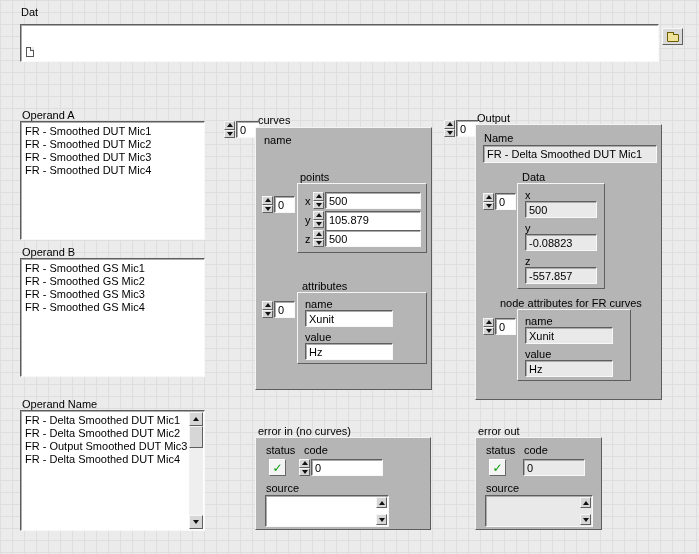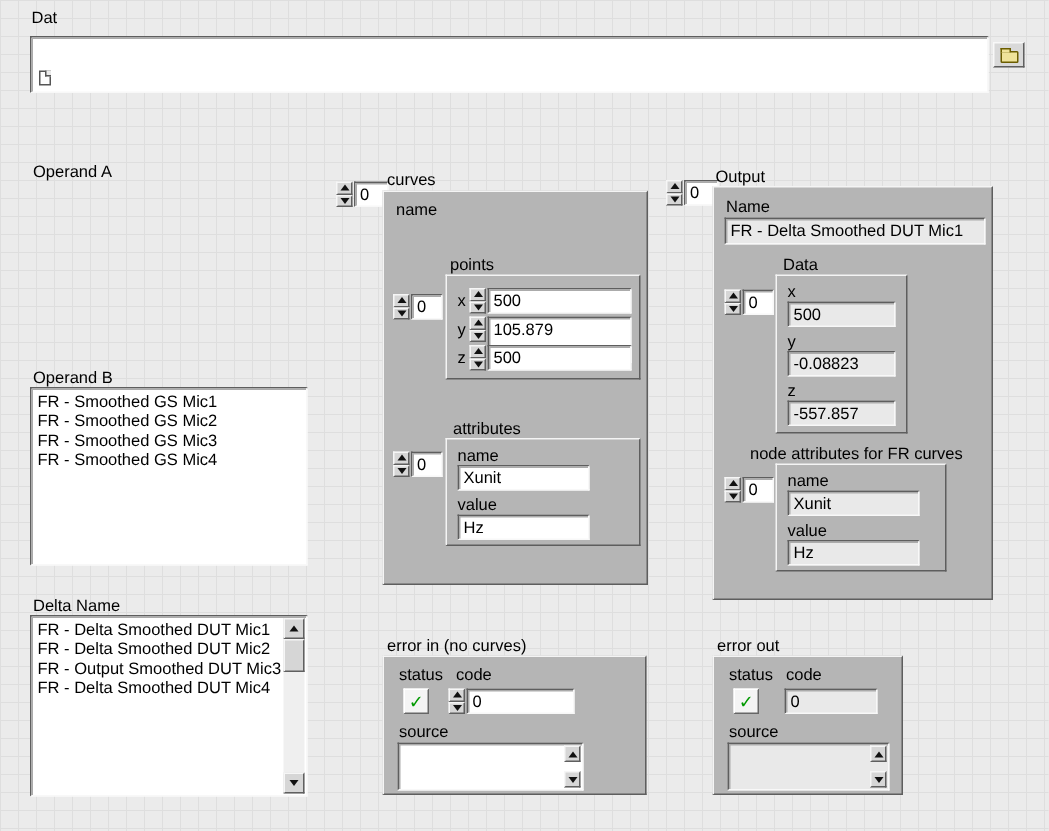--- a/index.html
+++ b/index.html
@@ -68,30 +68,36 @@
   <div class="sunken" style="position:absolute;left:20px;top:24px;width:639px;height:38px">
     <span class="pathglyph"></span>
     <span class="pathtext"></span>
   </div>
   <div class="browse" style="left:662px;top:28px">
     <span class="folder"></span>
   </div>
 
 
   <div class="lbl" style="left:22px;top:109px">Operand A</div>
+  <div class="listbox sunken" style="left:20px;top:121px;width:185px;height:119px">
+    <div class="row">FR - Smoothed DUT Mic1</div>
+    <div class="row">FR - Smoothed DUT Mic2</div>
+    <div class="row">FR - Smoothed DUT Mic3</div>
+    <div class="row">FR - Smoothed DUT Mic4</div>
+  </div>
 
   <div class="lbl" style="left:22px;top:246px">Operand B</div>
   <div class="listbox sunken" style="left:20px;top:258px;width:185px;height:119px">
     <div class="row">FR - Smoothed GS Mic1</div>
     <div class="row">FR - Smoothed GS Mic2</div>
     <div class="row">FR - Smoothed GS Mic3</div>
     <div class="row">FR - Smoothed GS Mic4</div>
   </div>
 
-  <div class="lbl" style="left:22px;top:398px">Delta Name</div>
+  <div class="lbl" style="left:22px;top:398px">Operand Name</div>
   <div class="listbox sunken" style="left:20px;top:410px;width:185px;height:121px">
     <div class="row">FR - Delta Smoothed DUT Mic1</div>
     <div class="row">FR - Delta Smoothed DUT Mic2</div>
     <div class="row">FR - Output Smoothed DUT Mic3</div>
     <div class="row">FR - Delta Smoothed DUT Mic4</div>
     <div class="vscroll">
       <div class="sb up">
           <span class="tu"></span>
         </div>
       <div class="thumb"></div>

